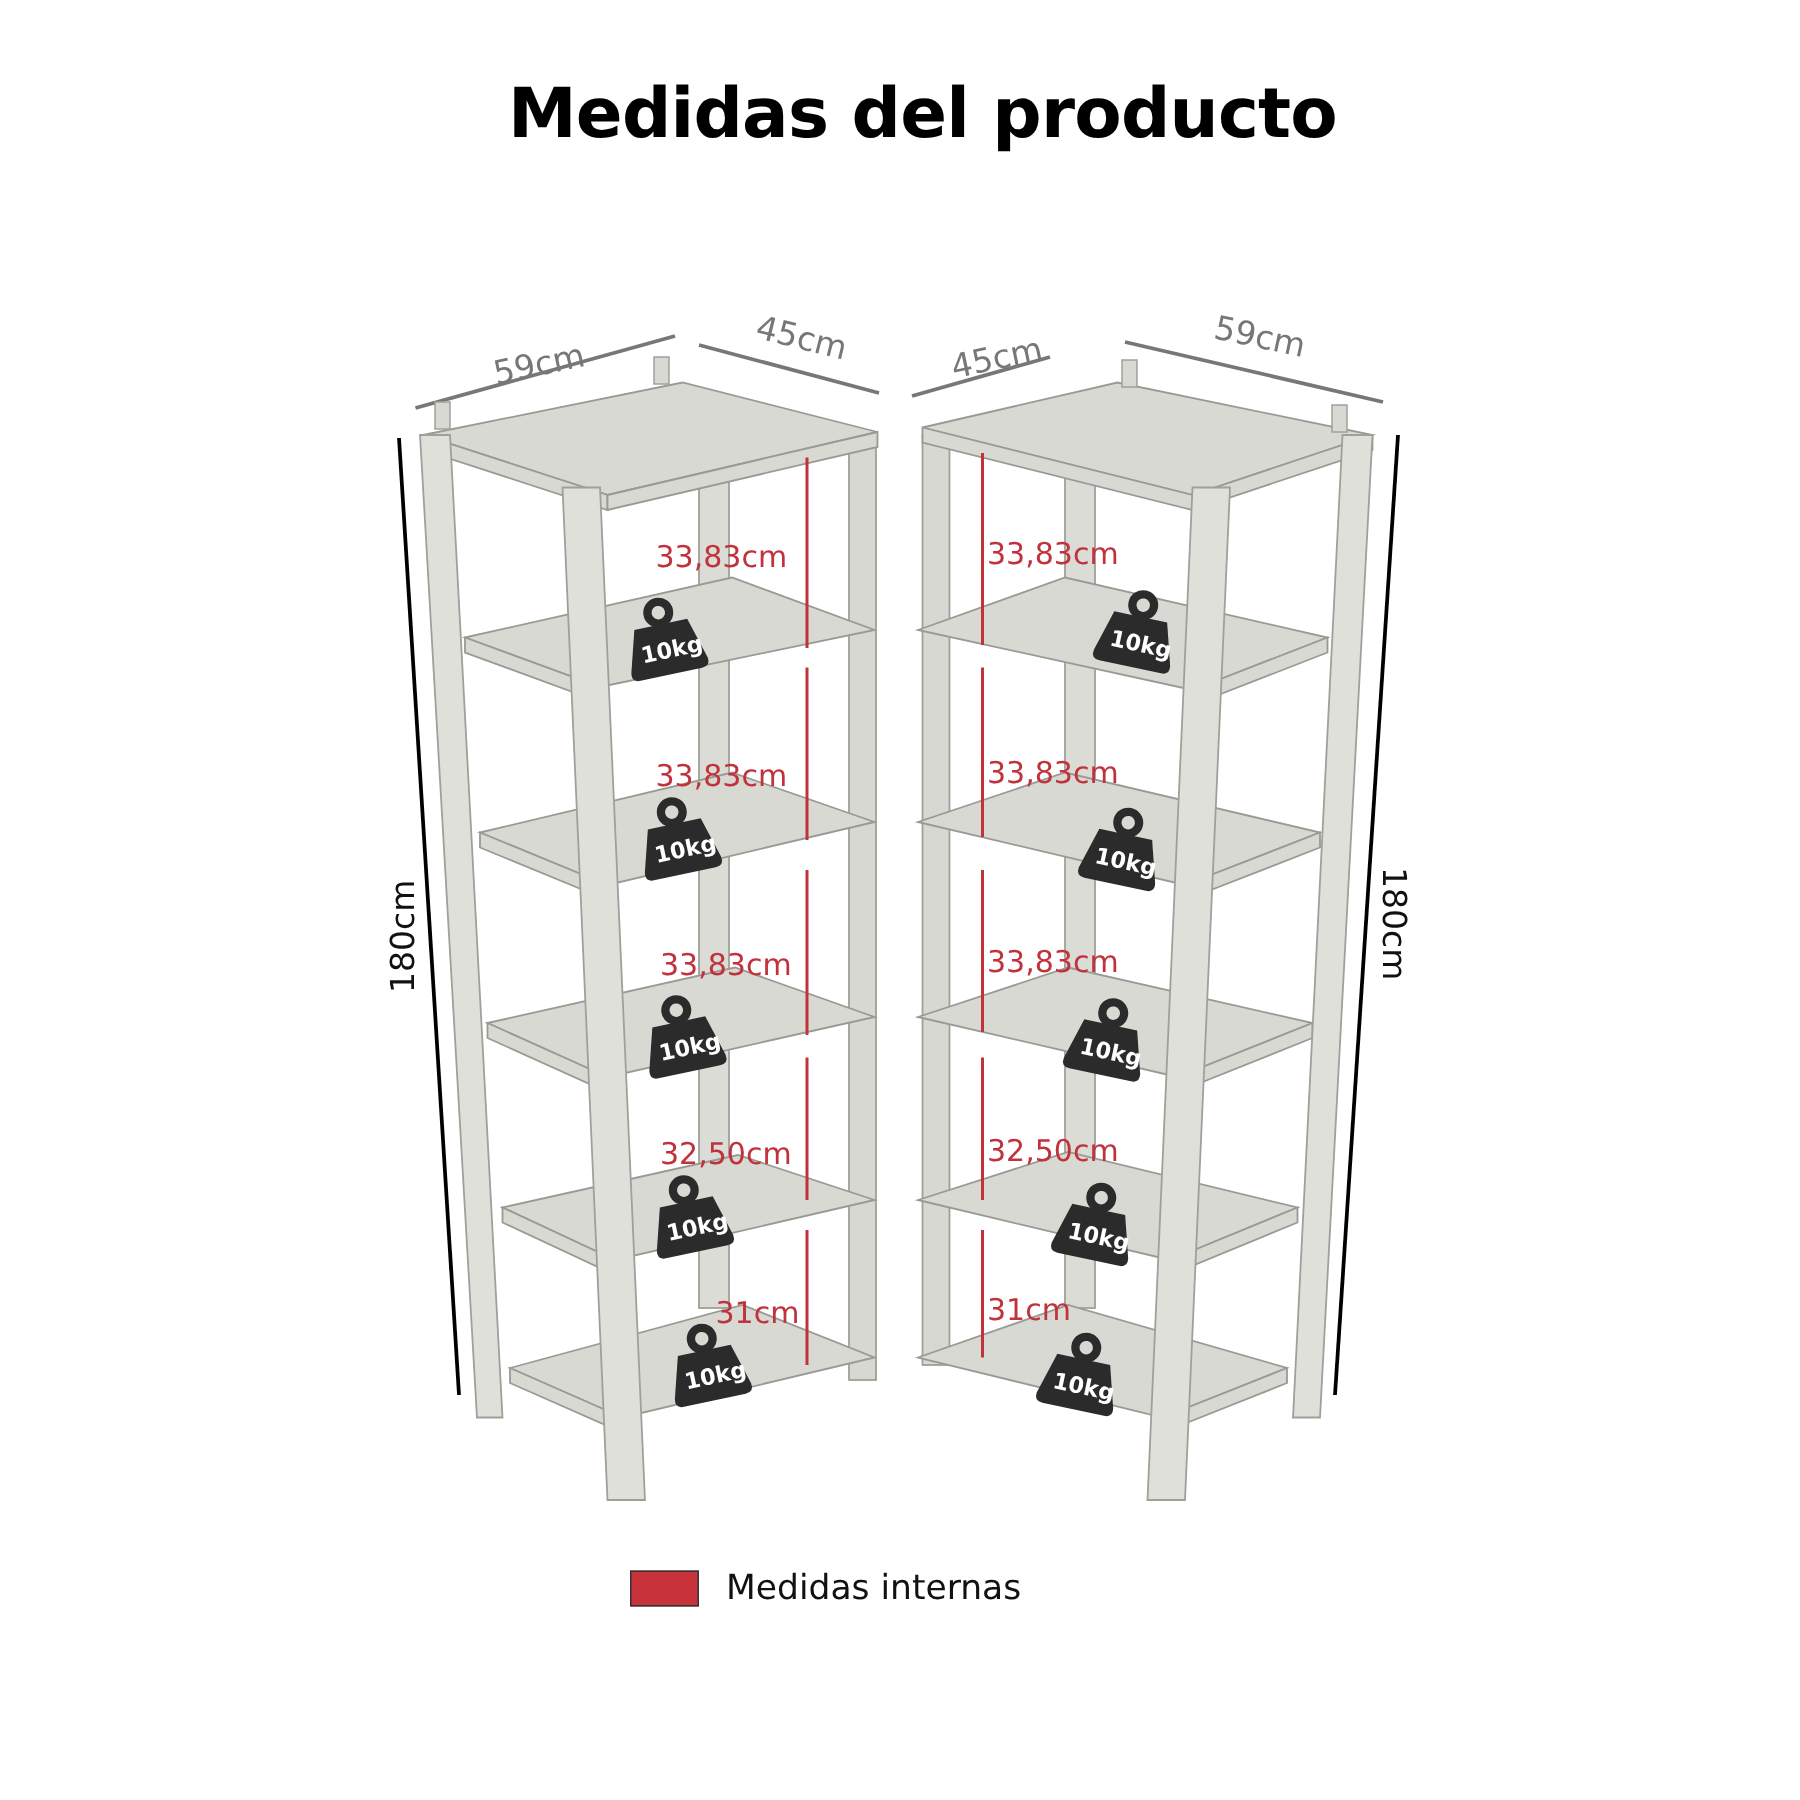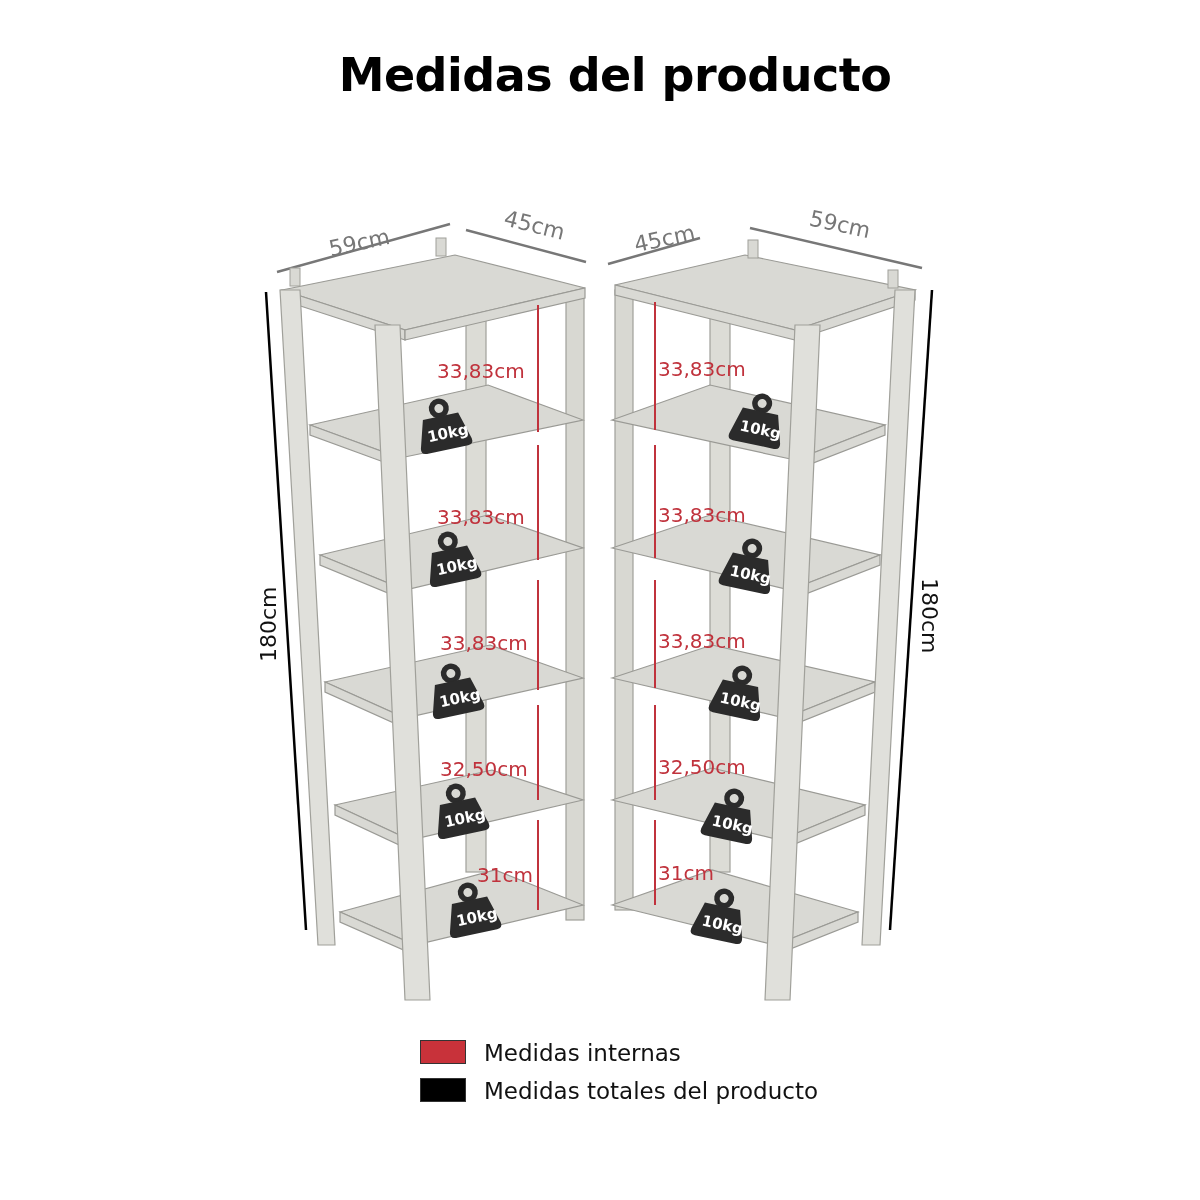--- a/index.html
+++ b/index.html
@@ -1,20 +1,20 @@
 <!DOCTYPE html>
 <html><head>
 <meta charset="utf-8">
 <style>
   html, body { margin:0; padding:0; background:#ffffff; }
   body { width:1200px; height:1200px; position:relative; overflow:hidden; font-family:"Liberation Sans", sans-serif; }
   .title { position:absolute; top:48px; left:0; width:1230px; text-align:center; font-size:46px; font-weight:bold; color:#000; font-family:"DejaVu Sans", sans-serif; letter-spacing:-0.5px; }
   svg.diagram { position:absolute; left:0; top:0; }
   .legend { position:absolute; left:420px; top:1040px; }
-  .legend-row { display:flex; height:38px; }
+  .legend-row { display:flex; align-items:center; height:38px; }
   .swatch { width:46px; height:24px; border:1.5px solid #333; margin-right:18px; box-sizing:border-box; }
   .legend-label { font-size:23px; color:#111; font-family:"DejaVu Sans", sans-serif; }
   .dim-grey { font-family:"DejaVu Sans", sans-serif; fill:#777; font-size:22px; }
   .dim-red { font-family:"DejaVu Sans", sans-serif; fill:#c0323c; font-size:20px; }
   .dim-black { font-family:"DejaVu Sans", sans-serif; fill:#111; font-size:22px; }
   .kg { font-family:"DejaVu Sans", sans-serif; fill:#fff; font-size:15px; font-weight:bold; }
 </style>
 </head>
 <body>
 
@@ -179,17 +179,13 @@
         <text class="kg" x="-17" y="11">10kg</text>
       </g>
   </g>
 </svg>
 
 <div class="legend">
   <div class="legend-row">
     <div class="swatch" style="background:#c8323a"></div>
     <span class="legend-label">Medidas internas</span>
   </div>
-  <div class="legend-row">
-    <div class="swatch" style="background:#000000"></div>
-    <span class="legend-label">Medidas totales del producto</span>
-  </div>
 </div>
 
 </body></html>

